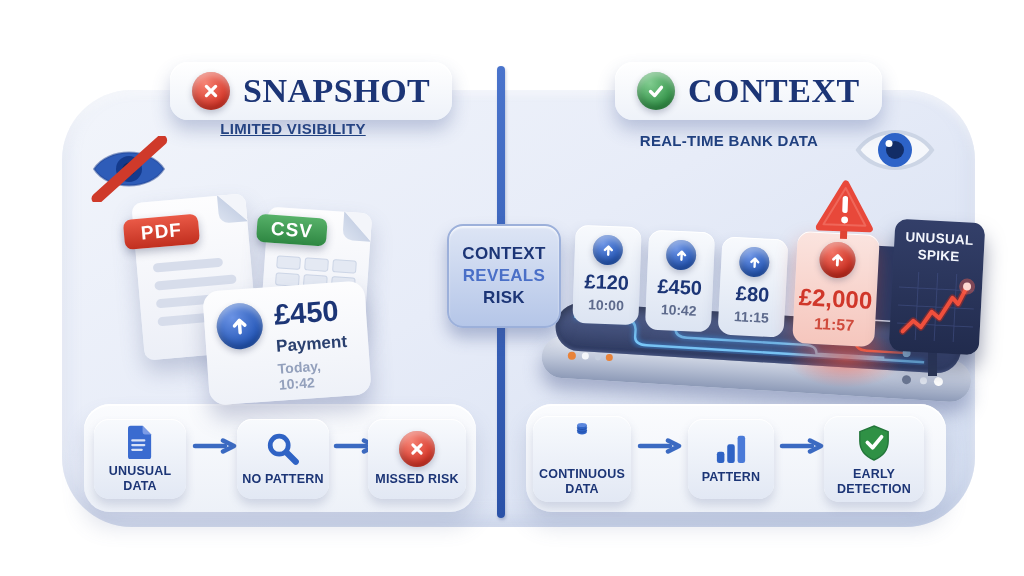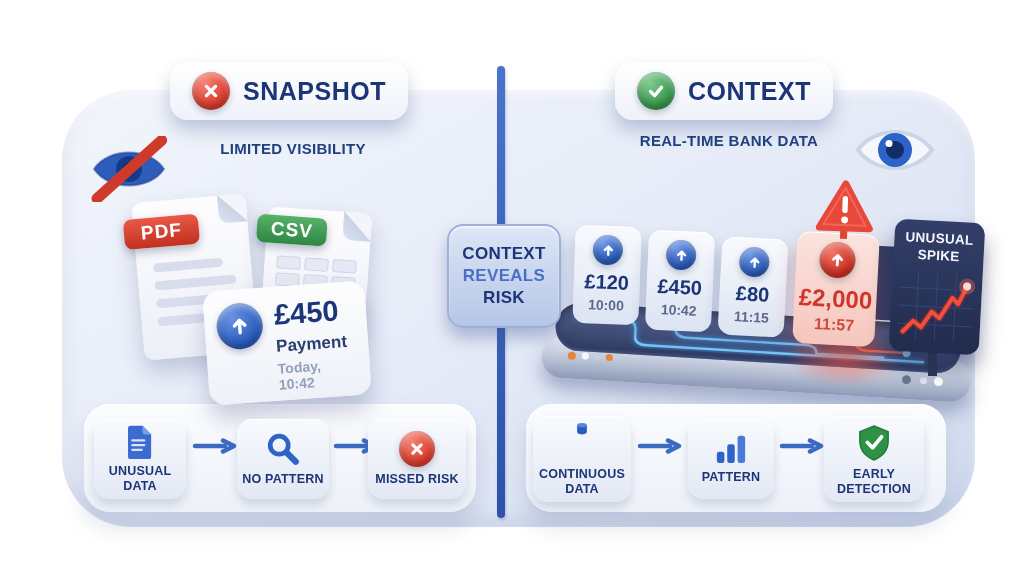--- a/index.html
+++ b/index.html
@@ -12,21 +12,21 @@
            box-shadow:inset 0 -8px 18px rgba(160,175,210,.35), inset 0 4px 10px rgba(255,255,255,.8); }
 
   .divider { position:absolute; left:497px; top:66px; width:8px; height:452px; border-radius:4px;
              background:linear-gradient(180deg,#4a74cc,#2b52a8); z-index:4;
              box-shadow:1px 2px 3px rgba(40,60,120,.25); }
 
   
   .pill { position:absolute; height:58px; display:flex; align-items:center; gap:13px; padding:0 22px;
           background:linear-gradient(180deg,#ffffff,#eef2f9); border-radius:18px; z-index:6;
           box-shadow:0 10px 18px rgba(70,90,150,.30), inset 0 2px 0 #ffffff; }
-  .pill-label { font-size:25px; font-weight:800; color:#1c3576; letter-spacing:.5px; }
+  .pill-label { font-size:34px; font-weight:800; color:#1c3576; letter-spacing:.5px;font-family:Liberation Serif, serif; }
 
   .sphere { border-radius:50%; display:flex; align-items:center; justify-content:center; flex:0 0 auto;
             box-shadow:inset 0 -5px 7px rgba(0,0,0,.22), inset 0 4px 6px rgba(255,255,255,.45), 0 3px 6px rgba(30,40,80,.25); }
   .sphere.red   { background:radial-gradient(circle at 35% 30%, #f58273, #d63224 72%); }
   .sphere.green { background:radial-gradient(circle at 35% 30%, #7fcb8e, #2f9145 72%); }
   .sphere.blue  { background:radial-gradient(circle at 35% 30%, #6a92e4, #2255b6 72%); }
 
   .subtitle { position:absolute; font-size:15px; font-weight:800; color:#20407f; letter-spacing:.3px;
               text-align:center; z-index:5; }
 
@@ -120,21 +120,21 @@
   <div class="divider"></div>
 
   <div class="pill" style="left:170px; top:62px;">
     <span class="sphere red" style="width:38px;height:38px;">
       <svg width="22" height="22" viewBox="0 0 24 24">
           <path d="M7 7 L17 17 M17 7 L7 17" stroke="#fff" stroke-width="3.6" stroke-linecap="round"></path>
         </svg>
     </span>
     <span class="pill-label">SNAPSHOT</span>
   </div>
-  <div class="subtitle" style="left:173px; top:140px; width:240px;">LIMITED VISIBILITY</div>
+  <div class="subtitle" style="left:173px; top:120px; width:240px;text-decoration:underline;">LIMITED VISIBILITY</div>
 
   <div class="pill" style="left:615px; top:62px;">
     <span class="sphere green" style="width:38px;height:38px;">
       <svg width="22" height="22" viewBox="0 0 24 24">
           <path d="M6 12.5 L10.5 17 L18 8" stroke="#fff" stroke-width="3.6" fill="none" stroke-linecap="round" stroke-linejoin="round"></path>
         </svg>
     </span>
     <span class="pill-label">CONTEXT</span>
   </div>
   <div class="subtitle" style="left:599px; top:132px; width:260px;">REAL-TIME BANK DATA</div>

